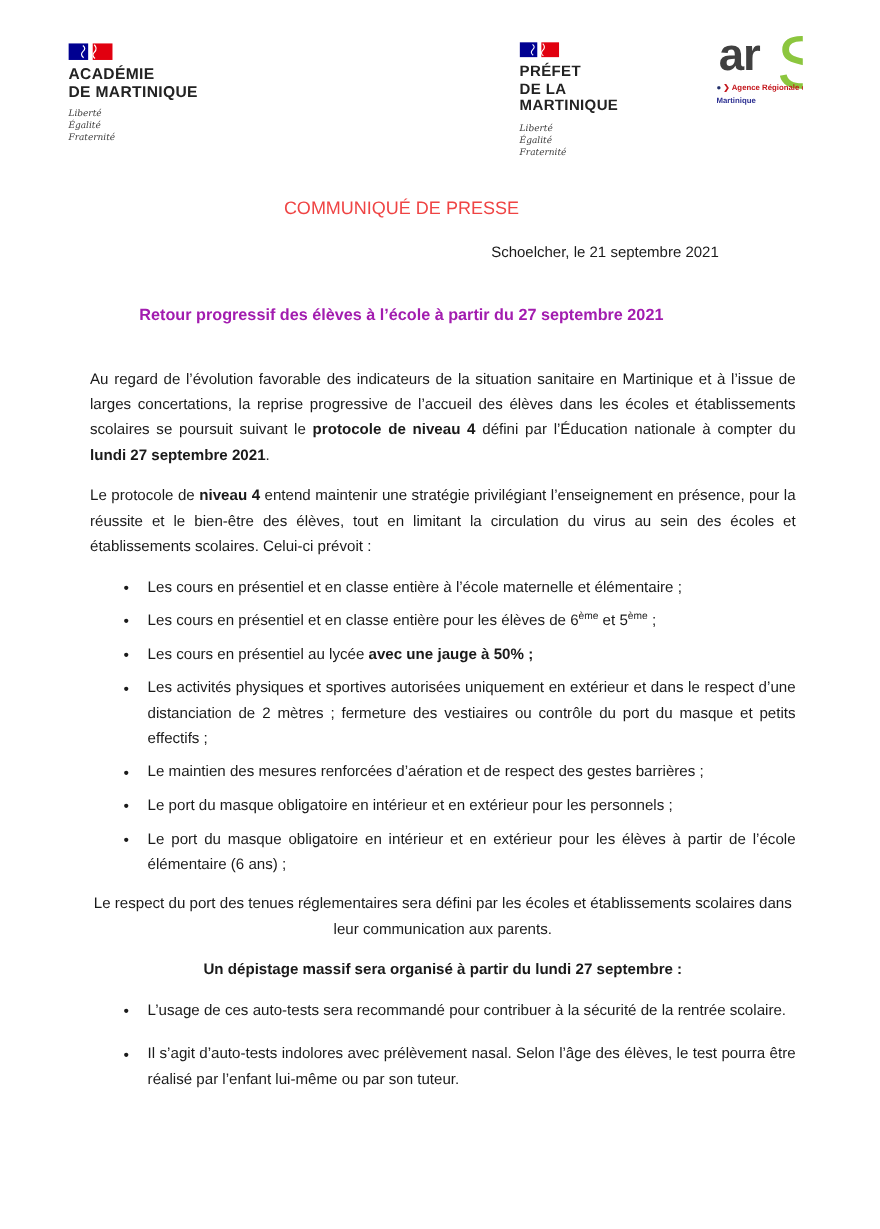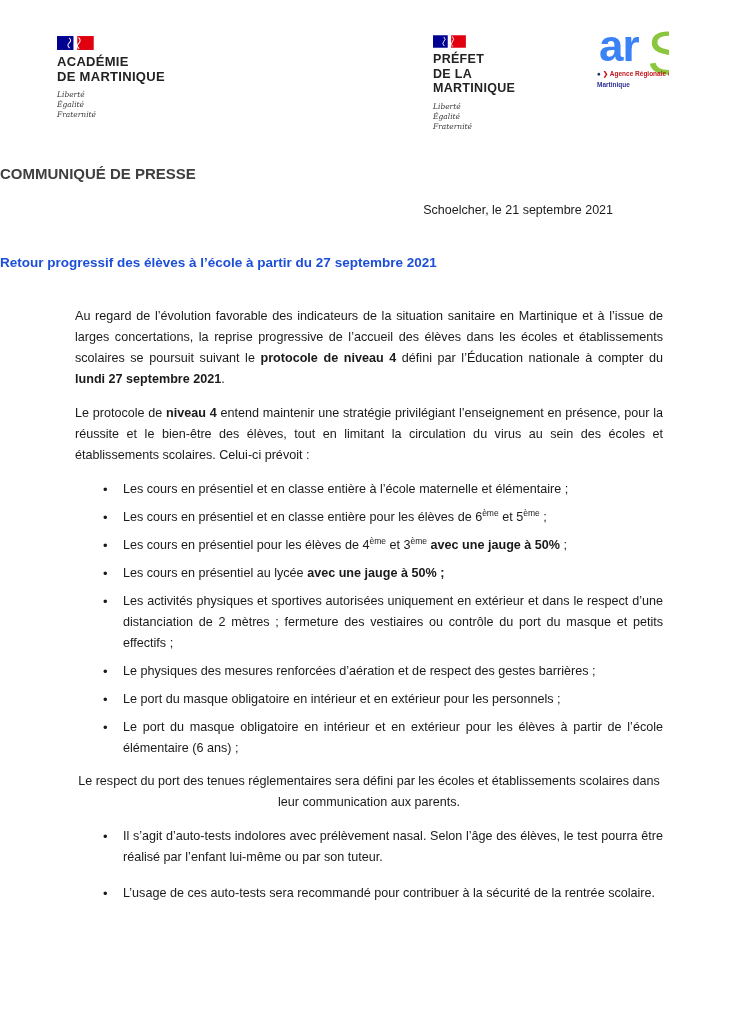--- a/index.html
+++ b/index.html
@@ -35,46 +35,46 @@
     font-family: "DejaVu Serif", serif;
     font-style: italic;
     font-size: 7.5px;
     line-height: 10px;
     color: #3a3a3a;
   }
 
   .ars-wordmark { position: relative; height: 78px; }
   .ars-ar {
     position: absolute; left: 2px; top: 0;
-    font-size: 44px; font-weight: 700;
-    color: #3b82f6; letter-spacing: -1px; line-height: 36px;
+    font-size: 38px; font-weight: 700;
+    color: #404040; letter-spacing: -1px; line-height: 36px;
   }
   .ars-s {
     position: absolute; left: 50px; top: -6px;
     font-size: 62px; font-weight: 400;
     color: #8CC63E; line-height: 62px;
   }
   .ars-sub { position: absolute; left: 0; top: 42px; white-space: nowrap; }
   .ars-agency-line { font-size: 6.5px; line-height: 8px; color: #C4161C; font-weight: 700; }
   .ars-dot { color: #23306B; font-size: 6.5px; }
   .ars-chevron { color: #C4161C; font-size: 6.5px; }
   .ars-region { font-size: 6.5px; line-height: 8px; color: #2E3192; font-weight: 700; margin-top: 3px; }
 
   
   .press-title {
     position: absolute; top: 165px; left: 0; width: 100%;
-    font-weight: 700; font-size: 15px; color: #404040;
+    text-align: center; font-weight: 400; font-size: 15px; color: #ef4444;
   }
   .dateline {
-    position: absolute; top: 203px; right: 56px;
+    position: absolute; top: 203px; right: 70px;
     font-size: 12.5px; color: #1a1a1a;
   }
   .doc-heading {
     position: absolute; top: 255px; left: 0; width: 100%;
-    text-align: left; font-weight: 700; font-size: 13.5px; color: #1d4ed8;
+    text-align: center; font-weight: 700; font-size: 13.5px; color: #a21caf;
   }
 
   
   .doc-body {
     position: absolute; top: 306px; left: 75px; width: 588px;
     font-size: 12.6px; line-height: 21px; color: #1a1a1a;
   }
   .para { margin: 0 0 13px 0; }
   .para.justify { text-align: justify; }
   .para.left { text-align: center; }
@@ -150,27 +150,27 @@
   <div class="press-title">COMMUNIQUÉ DE PRESSE</div>
   <div class="dateline">Schoelcher, le 21 septembre 2021</div>
   <div class="doc-heading">Retour progressif des élèves à l’école à partir du 27 septembre 2021</div>
 
   <div class="doc-body">
       <p class="para justify"><span>Au regard de l’évolution favorable des indicateurs de la situation sanitaire en Martinique et à l’issue de larges concertations, la reprise progressive de l’accueil des élèves dans les écoles et établissements scolaires se poursuit suivant le </span><span class="b">protocole de niveau 4</span><span> défini par l’Éducation nationale à compter du </span><span class="b">lundi 27 septembre 2021</span><span>.</span></p>
       <p class="para justify"><span>Le protocole de </span><span class="b">niveau 4</span><span> entend maintenir une stratégie privilégiant l’enseignement en présence, pour la réussite et le bien-être des élèves, tout en limitant la circulation du virus au sein des écoles et établissements scolaires. Celui-ci prévoit :</span></p>
       <ul class="bullets">
         <li><span>Les cours en présentiel et en classe entière à l’école maternelle et élémentaire ;</span></li>
         <li><span>Les cours en présentiel et en classe entière pour les élèves de 6</span><sup>ème</sup><span> et 5</span><sup>ème</sup><span> ;</span></li>
-        <li><span>Les cours en présentiel pour les élèves de 4</span><sup>ème</sup><span> et 3</span><sup>ème</sup><span> </span><span class="b">avec une jauge à 50%</span><span> ;</span></li>
         <li><span>Les cours en présentiel au lycée </span><span class="b">avec une jauge à 50% ;</span></li>
         <li><span>Les activités physiques et sportives autorisées uniquement en extérieur et dans le respect d’une distanciation de 2 mètres ; fermeture des vestiaires ou contrôle du port du masque et petits effectifs ;</span></li>
-        <li><span>Le physiques des mesures renforcées d’aération et de respect des gestes barrières ;</span></li>
+        <li><span>Le maintien des mesures renforcées d’aération et de respect des gestes barrières ;</span></li>
         <li><span>Le port du masque obligatoire en intérieur et en extérieur pour les personnels ;</span></li>
         <li><span>Le port du masque obligatoire en intérieur et en extérieur pour les élèves à partir de l’école élémentaire (6 ans) ;</span></li>
       </ul>
       <p class="para left"><span>Le respect du port des tenues réglementaires sera défini par les écoles et établissements scolaires dans leur communication aux parents.</span></p>
+      <p class="para left"><span class="b">Un dépistage massif sera organisé à partir du lundi 27 septembre :</span></p>
       <ul class="bullets spaced">
+        <li><span>L’usage de ces auto-tests sera recommandé pour contribuer à la sécurité de la rentrée scolaire.</span></li>
         <li><span>Il s’agit d’auto-tests indolores avec prélèvement nasal. Selon l’âge des élèves, le test pourra être réalisé par l’enfant lui-même ou par son tuteur.</span></li>
-        <li><span>L’usage de ces auto-tests sera recommandé pour contribuer à la sécurité de la rentrée scolaire.</span></li>
       </ul>
     </div>
 
 </div>
 
 </body></html>

